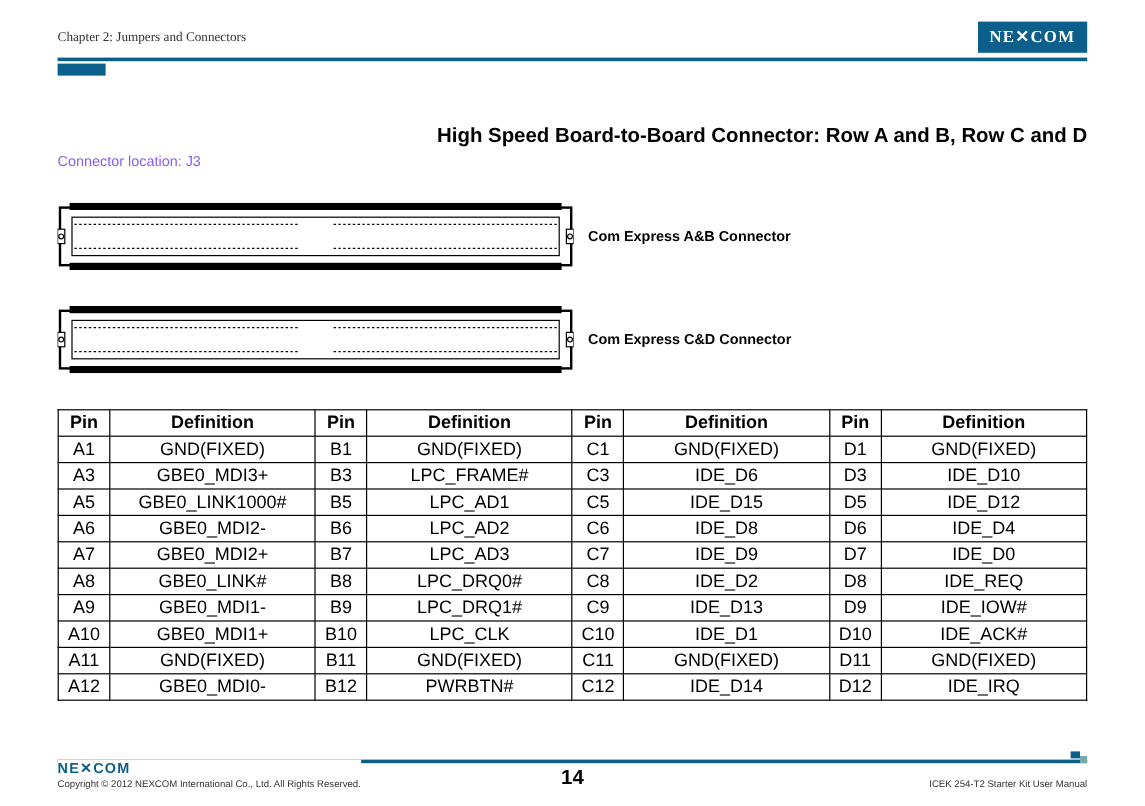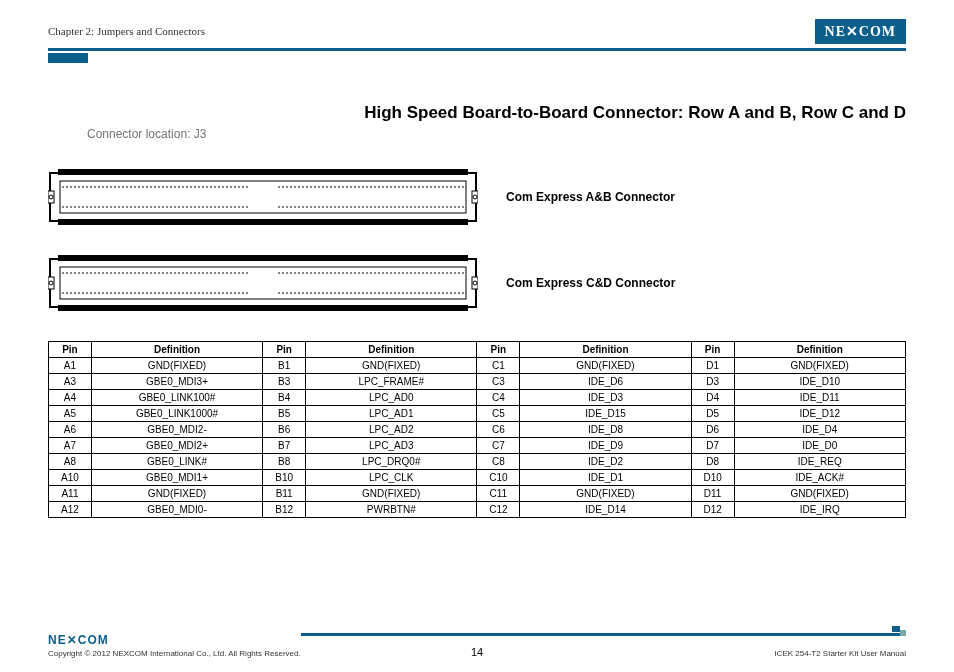--- a/index.html
+++ b/index.html
@@ -35,29 +35,29 @@
     margin-top: 4px;
   }
   .accent-bar {
     width: 40px;
     height: 10px;
     background: #0b5f8a;
     margin-top: 2px;
   }
   .title-block { margin-top: 40px; }
   .title { font-size: 17px; font-weight: bold; text-align: right; }
-  .subtitle { font-size: 12px; margin-top: 4px; color: #737373; margin-left: 39px; }
+  .subtitle { font-size: 12px; margin-top: 4px; color: #8b5cf6; }
   .connectors { margin-top: 28px; }
-  .conn-row { display: flex; align-items: center; gap: 28px; margin-bottom: 30px; text-align: center;}
+  .conn-row { display: flex; align-items: center; gap: 12px; margin-bottom: 30px; text-align: center;}
   .conn-graphic { width: 430px; height: 56px; }
   .conn-label { font-size: 12px; font-weight: bold; }
   table.pin {
     border-collapse: collapse;
     width: 100%;
-    font-size: 10px;
+    font-size: 15px;
     margin-top: 21px;
     border-radius: 23px;
   }
   table.pin th, table.pin td {
     border: 1px solid #000;
     padding: 2px 4px;
     text-align: center;
     font-weight: normal;
   }
   table.pin th { font-weight: bold; }
@@ -81,22 +81,22 @@
     background: #fff;
     color: #0b5f8a;
     font-weight: bold;
     font-size: 12px;
     letter-spacing: 1px;
   }
   .page-num {
     position: absolute;
     left: 50%; transform: translateX(-50%);
     bottom: 14px;
-    font-size: 11px;
-    font-weight: normal;
+    font-size: 17px;
+    font-weight: bold;
   }
   .corner-mark {
     position: absolute;
     right: 48px;
     bottom: 36px;
     width: 14px; height: 10px;
   }
 </style>
 </head>
 <body>
@@ -198,30 +198,20 @@
         <td>A3</td>
         <td>GBE0_MDI3+</td>
         <td>B3</td>
         <td>LPC_FRAME#</td>
         <td>C3</td>
         <td>IDE_D6</td>
         <td>D3</td>
         <td>IDE_D10</td>
       </tr>
       <tr>
-        <td>A4</td>
-        <td>GBE0_LINK100#</td>
-        <td>B4</td>
-        <td>LPC_AD0</td>
-        <td>C4</td>
-        <td>IDE_D3</td>
-        <td>D4</td>
-        <td>IDE_D11</td>
-      </tr>
-      <tr>
         <td>A5</td>
         <td>GBE0_LINK1000#</td>
         <td>B5</td>
         <td>LPC_AD1</td>
         <td>C5</td>
         <td>IDE_D15</td>
         <td>D5</td>
         <td>IDE_D12</td>
       </tr>
       <tr>
@@ -246,20 +236,30 @@
       </tr>
       <tr>
         <td>A8</td>
         <td>GBE0_LINK#</td>
         <td>B8</td>
         <td>LPC_DRQ0#</td>
         <td>C8</td>
         <td>IDE_D2</td>
         <td>D8</td>
         <td>IDE_REQ</td>
+      </tr>
+      <tr>
+        <td>A9</td>
+        <td>GBE0_MDI1-</td>
+        <td>B9</td>
+        <td>LPC_DRQ1#</td>
+        <td>C9</td>
+        <td>IDE_D13</td>
+        <td>D9</td>
+        <td>IDE_IOW#</td>
       </tr>
       <tr>
         <td>A10</td>
         <td>GBE0_MDI1+</td>
         <td>B10</td>
         <td>LPC_CLK</td>
         <td>C10</td>
         <td>IDE_D1</td>
         <td>D10</td>
         <td>IDE_ACK#</td>

